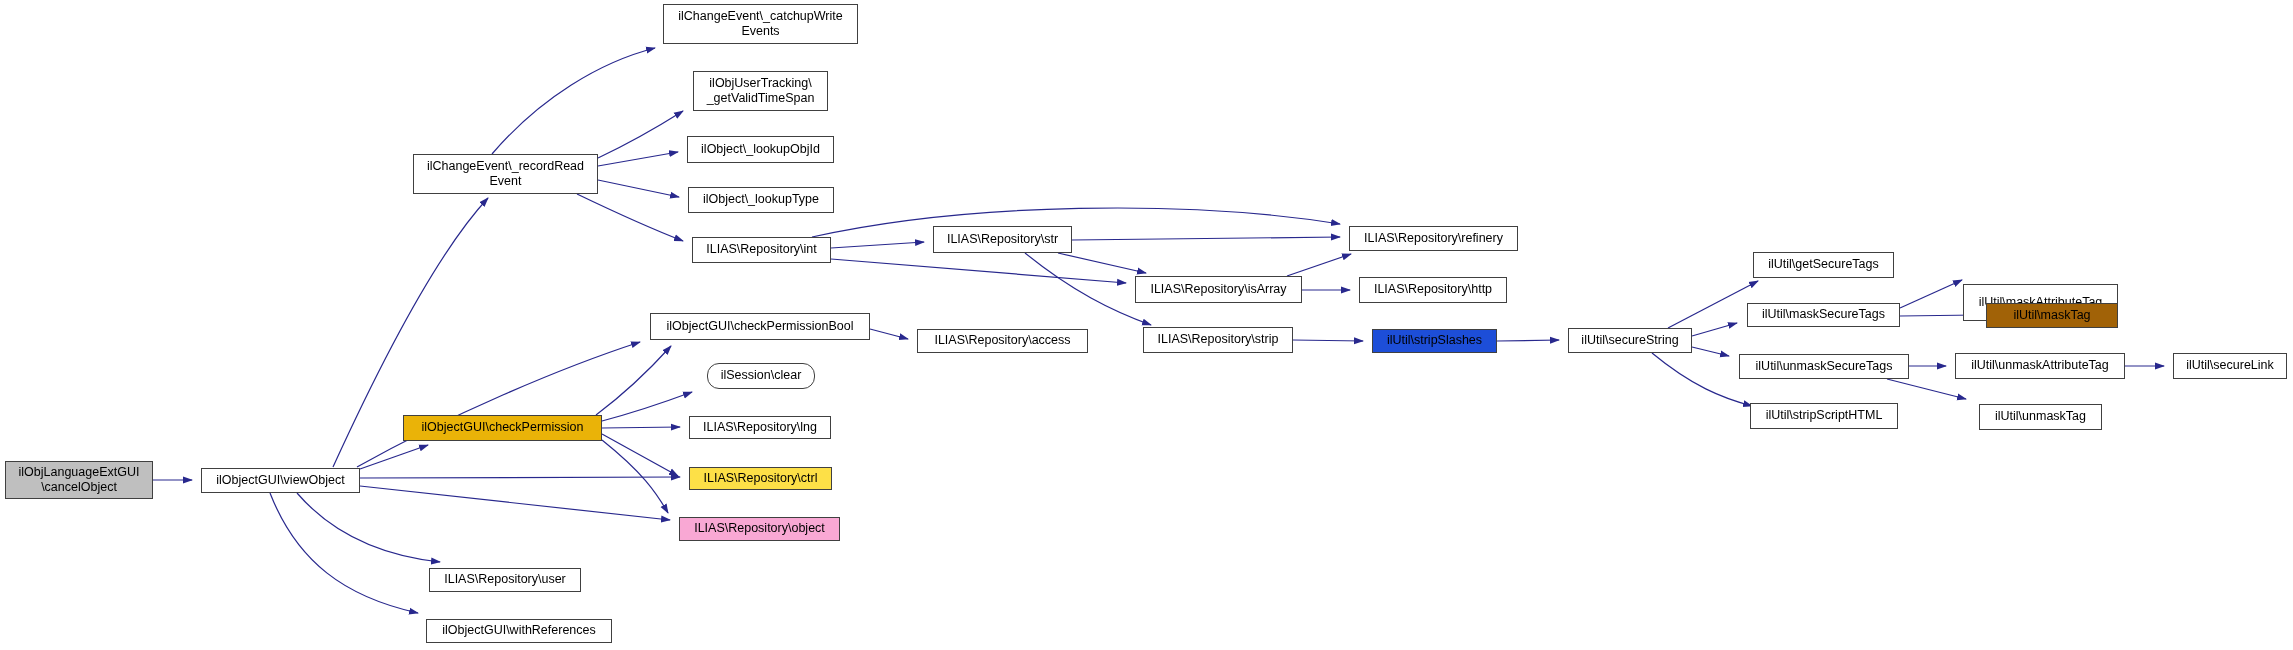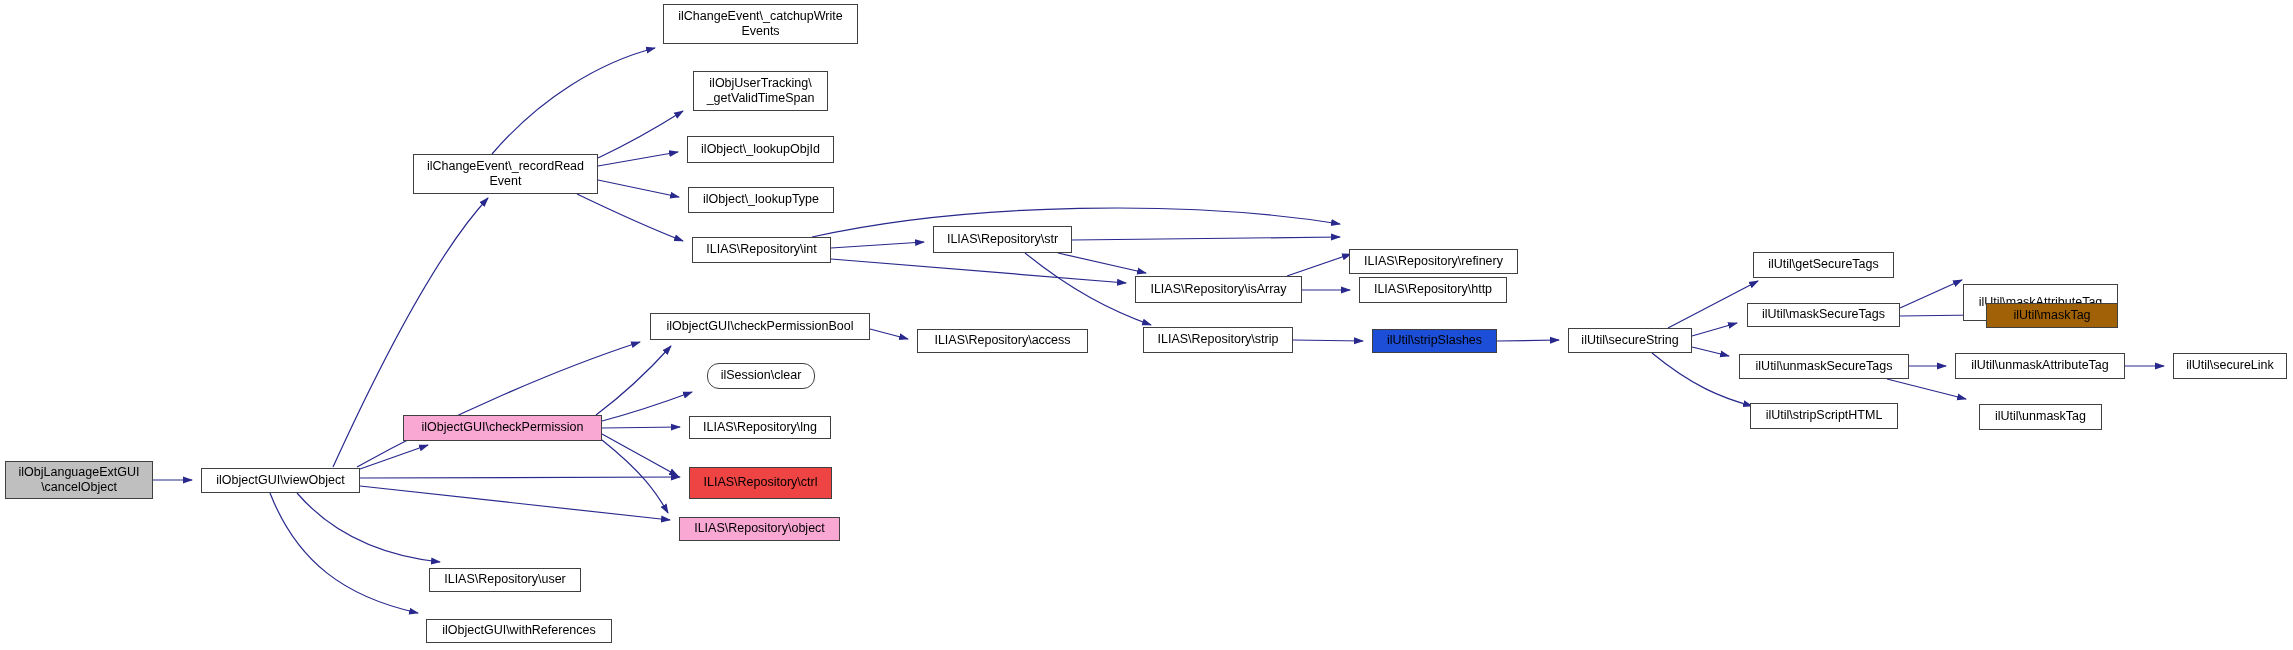--- a/index.html
+++ b/index.html
@@ -88,21 +88,21 @@
     </div>
     <div class="node" style="left: 688px; top: 187px; width: 146px; height: 26px; border-color: rgb(64, 64, 64); background: rgb(255, 255, 255);">
       <span class="line">ilObject\_lookupType</span>
     </div>
     <div class="node" style="left: 692px; top: 237px; width: 139px; height: 26px; border-color: rgb(64, 64, 64); background: rgb(255, 255, 255); text-align: right;">
       <span class="line">ILIAS\Repository\int</span>
     </div>
     <div class="node" style="left: 933px; top: 226px; width: 139px; height: 27px; border-color: rgb(64, 64, 64); background: rgb(255, 255, 255);">
       <span class="line">ILIAS\Repository\str</span>
     </div>
-    <div class="node" style="left: 1349px; top: 226px; width: 169px; height: 25px; border-color: rgb(64, 64, 64); background: rgb(255, 255, 255); margin-top: 23px;">
+    <div class="node" style="left: 1349px; top: 226px; width: 169px; height: 25px; border-color: rgb(64, 64, 64); background: rgb(255, 255, 255);">
       <span class="line">ILIAS\Repository\refinery</span>
     </div>
     <div class="node" style="left: 1135px; top: 276px; width: 167px; height: 27px; border-color: rgb(64, 64, 64); background: rgb(255, 255, 255);">
       <span class="line">ILIAS\Repository\isArray</span>
     </div>
     <div class="node" style="left: 1359px; top: 277px; width: 148px; height: 26px; border-color: rgb(64, 64, 64); background: rgb(255, 255, 255);">
       <span class="line">ILIAS\Repository\http</span>
     </div>
     <div class="node" style="left: 1143px; top: 327px; width: 150px; height: 26px; border-color: rgb(64, 64, 64); background: rgb(255, 255, 255);">
       <span class="line">ILIAS\Repository\strip</span>
@@ -142,27 +142,27 @@
     </div>
     <div class="node" style="left: 650px; top: 313px; width: 220px; height: 27px; border-color: rgb(64, 64, 64); background: rgb(255, 255, 255);">
       <span class="line">ilObjectGUI\checkPermissionBool</span>
     </div>
     <div class="node" style="left: 917px; top: 329px; width: 171px; height: 24px; border-color: rgb(64, 64, 64); background: rgb(255, 255, 255);">
       <span class="line">ILIAS\Repository\access</span>
     </div>
     <div class="node" style="left: 707px; top: 363px; width: 108px; height: 26px; border-color: rgb(64, 64, 64); background: rgb(255, 255, 255); border-radius: 12px;">
       <span class="line">ilSession\clear</span>
     </div>
-    <div class="node" style="left: 403px; top: 415px; width: 199px; height: 26px; border-color: rgb(64, 64, 64); background: #f9a8d4;">
+    <div class="node" style="left: 403px; top: 415px; width: 199px; height: 26px; border-color: rgb(64, 64, 64); background: #eab308;">
       <span class="line">ilObjectGUI\checkPermission</span>
     </div>
     <div class="node" style="left: 689px; top: 416px; width: 142px; height: 23px; border-color: rgb(64, 64, 64); background: rgb(255, 255, 255);">
       <span class="line">ILIAS\Repository\lng</span>
     </div>
-    <div class="node" style="left: 689px; top: 467px; width: 143px; height: 32px; border-color: rgb(64, 64, 64); background: #ef4444; align-items: center;">
+    <div class="node" style="left: 689px; top: 467px; width: 143px; height: 23px; border-color: rgb(64, 64, 64); background: #fde047; align-items: center;">
       <span class="line">ILIAS\Repository\ctrl</span>
     </div>
     <div class="node" style="left: 679px; top: 517px; width: 161px; height: 24px; border-color: rgb(64, 64, 64); background: #f9a8d4;">
       <span class="line">ILIAS\Repository\object</span>
     </div>
     <div class="node" style="left: 429px; top: 568px; width: 152px; height: 24px; border-color: rgb(64, 64, 64); background: rgb(255, 255, 255);">
       <span class="line">ILIAS\Repository\user</span>
     </div>
     <div class="node" style="left: 412px; top: 619px; width: 186px; height: 24px; border-color: rgb(64, 64, 64); background: rgb(255, 255, 255); margin-left: 14px;">
       <span class="line">ilObjectGUI\withReferences</span>

